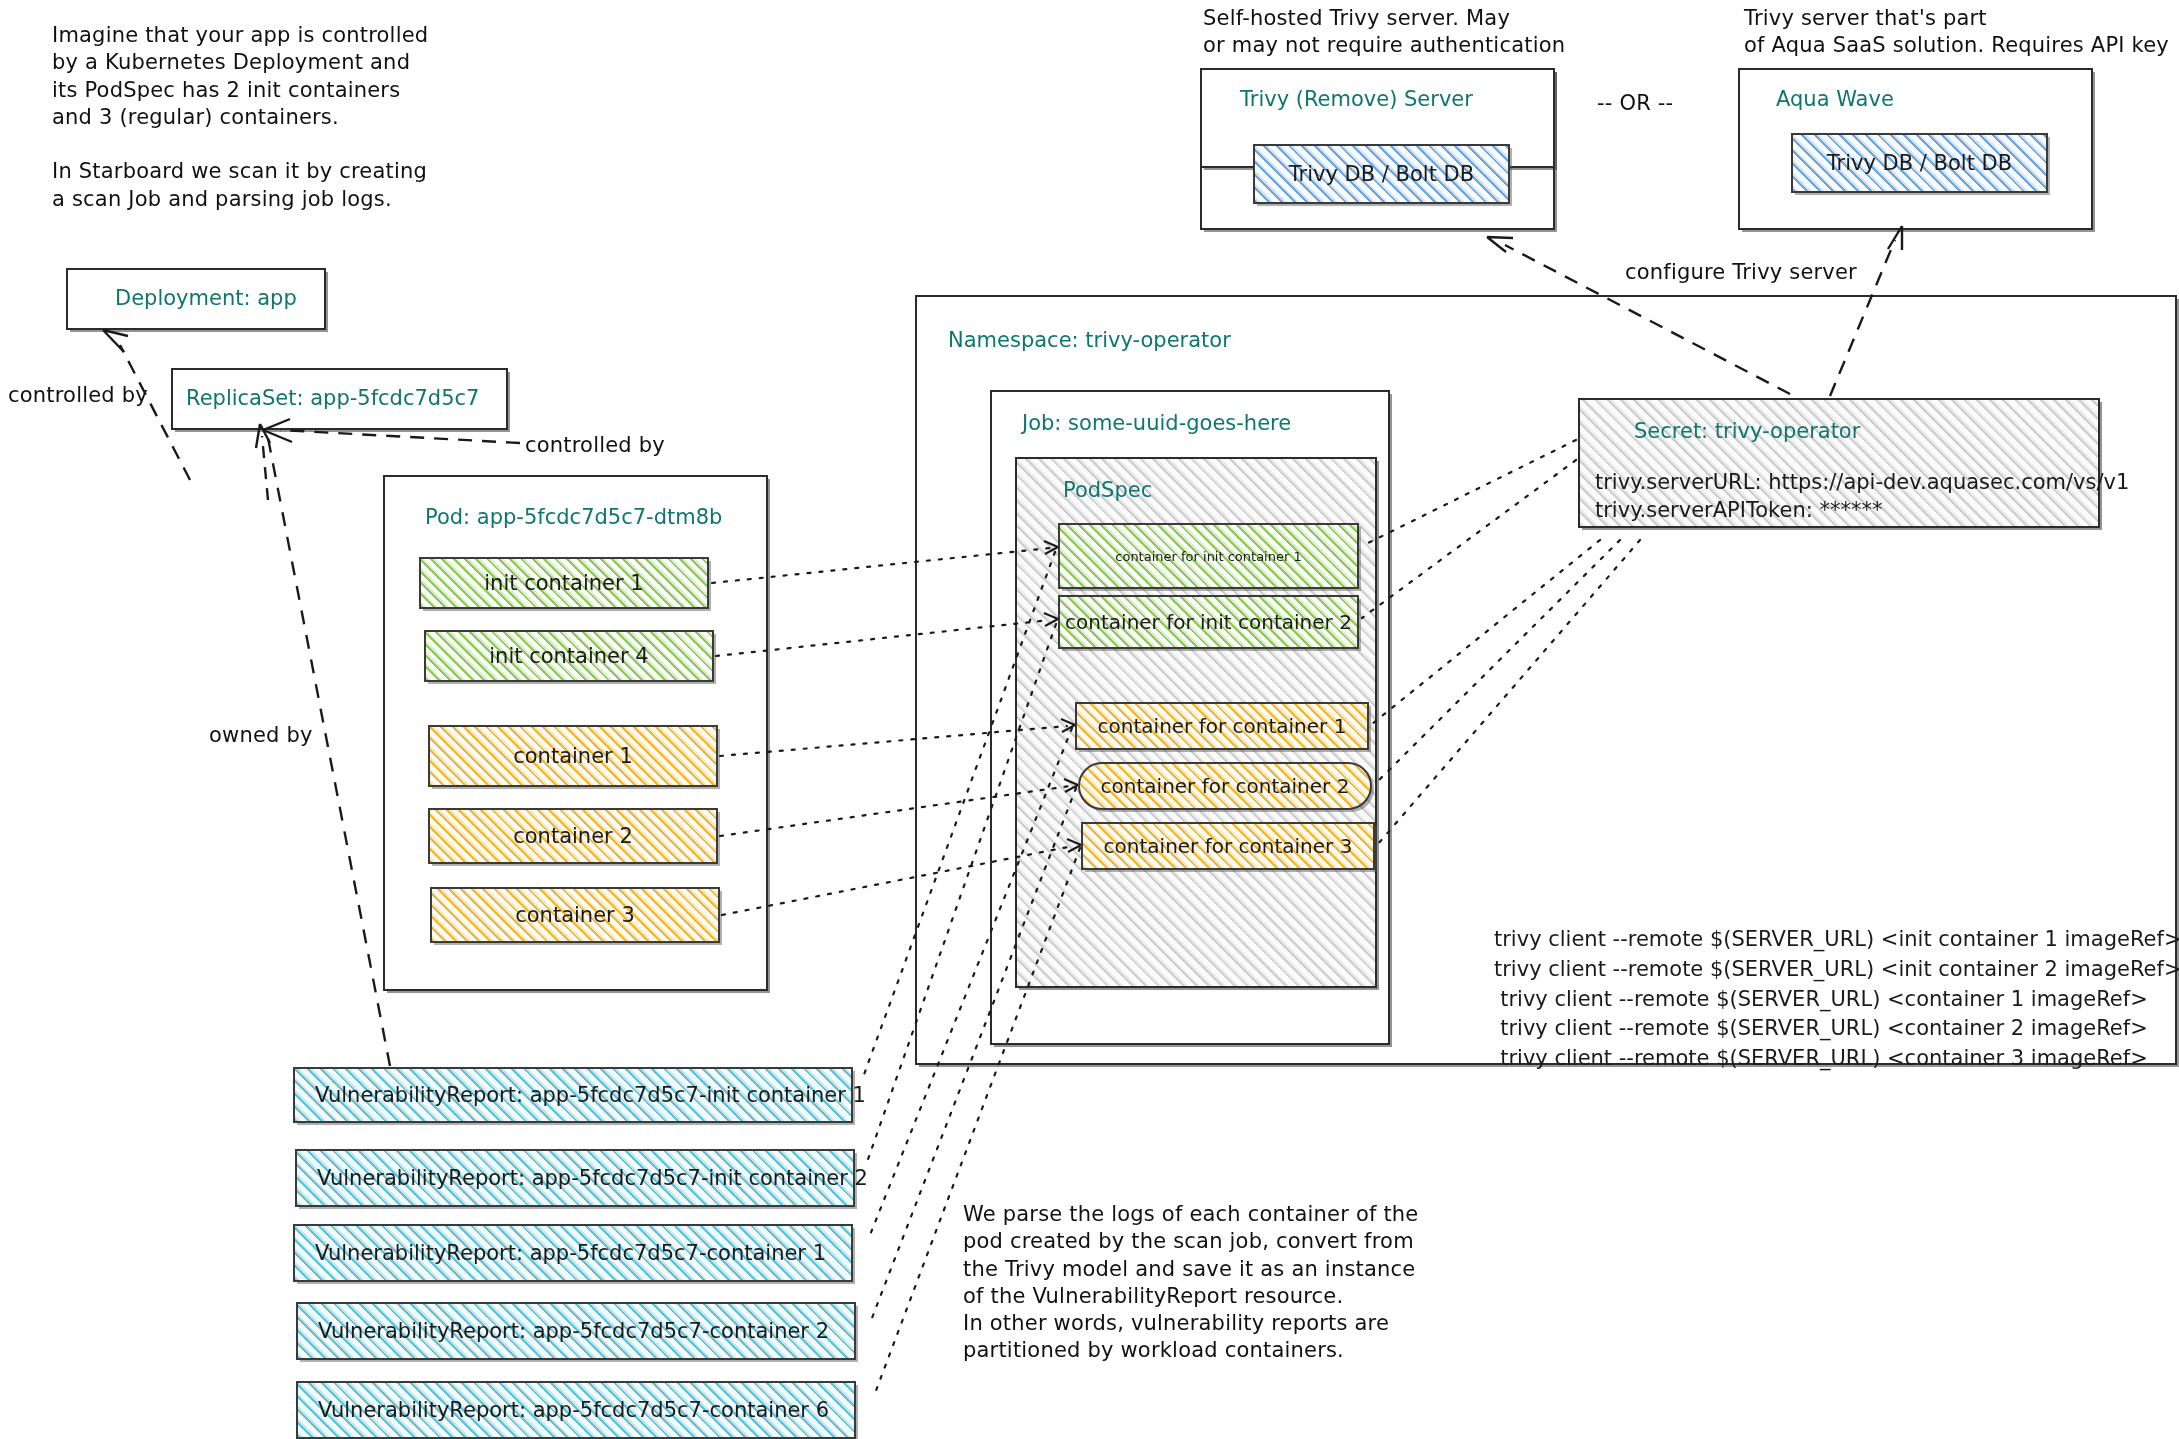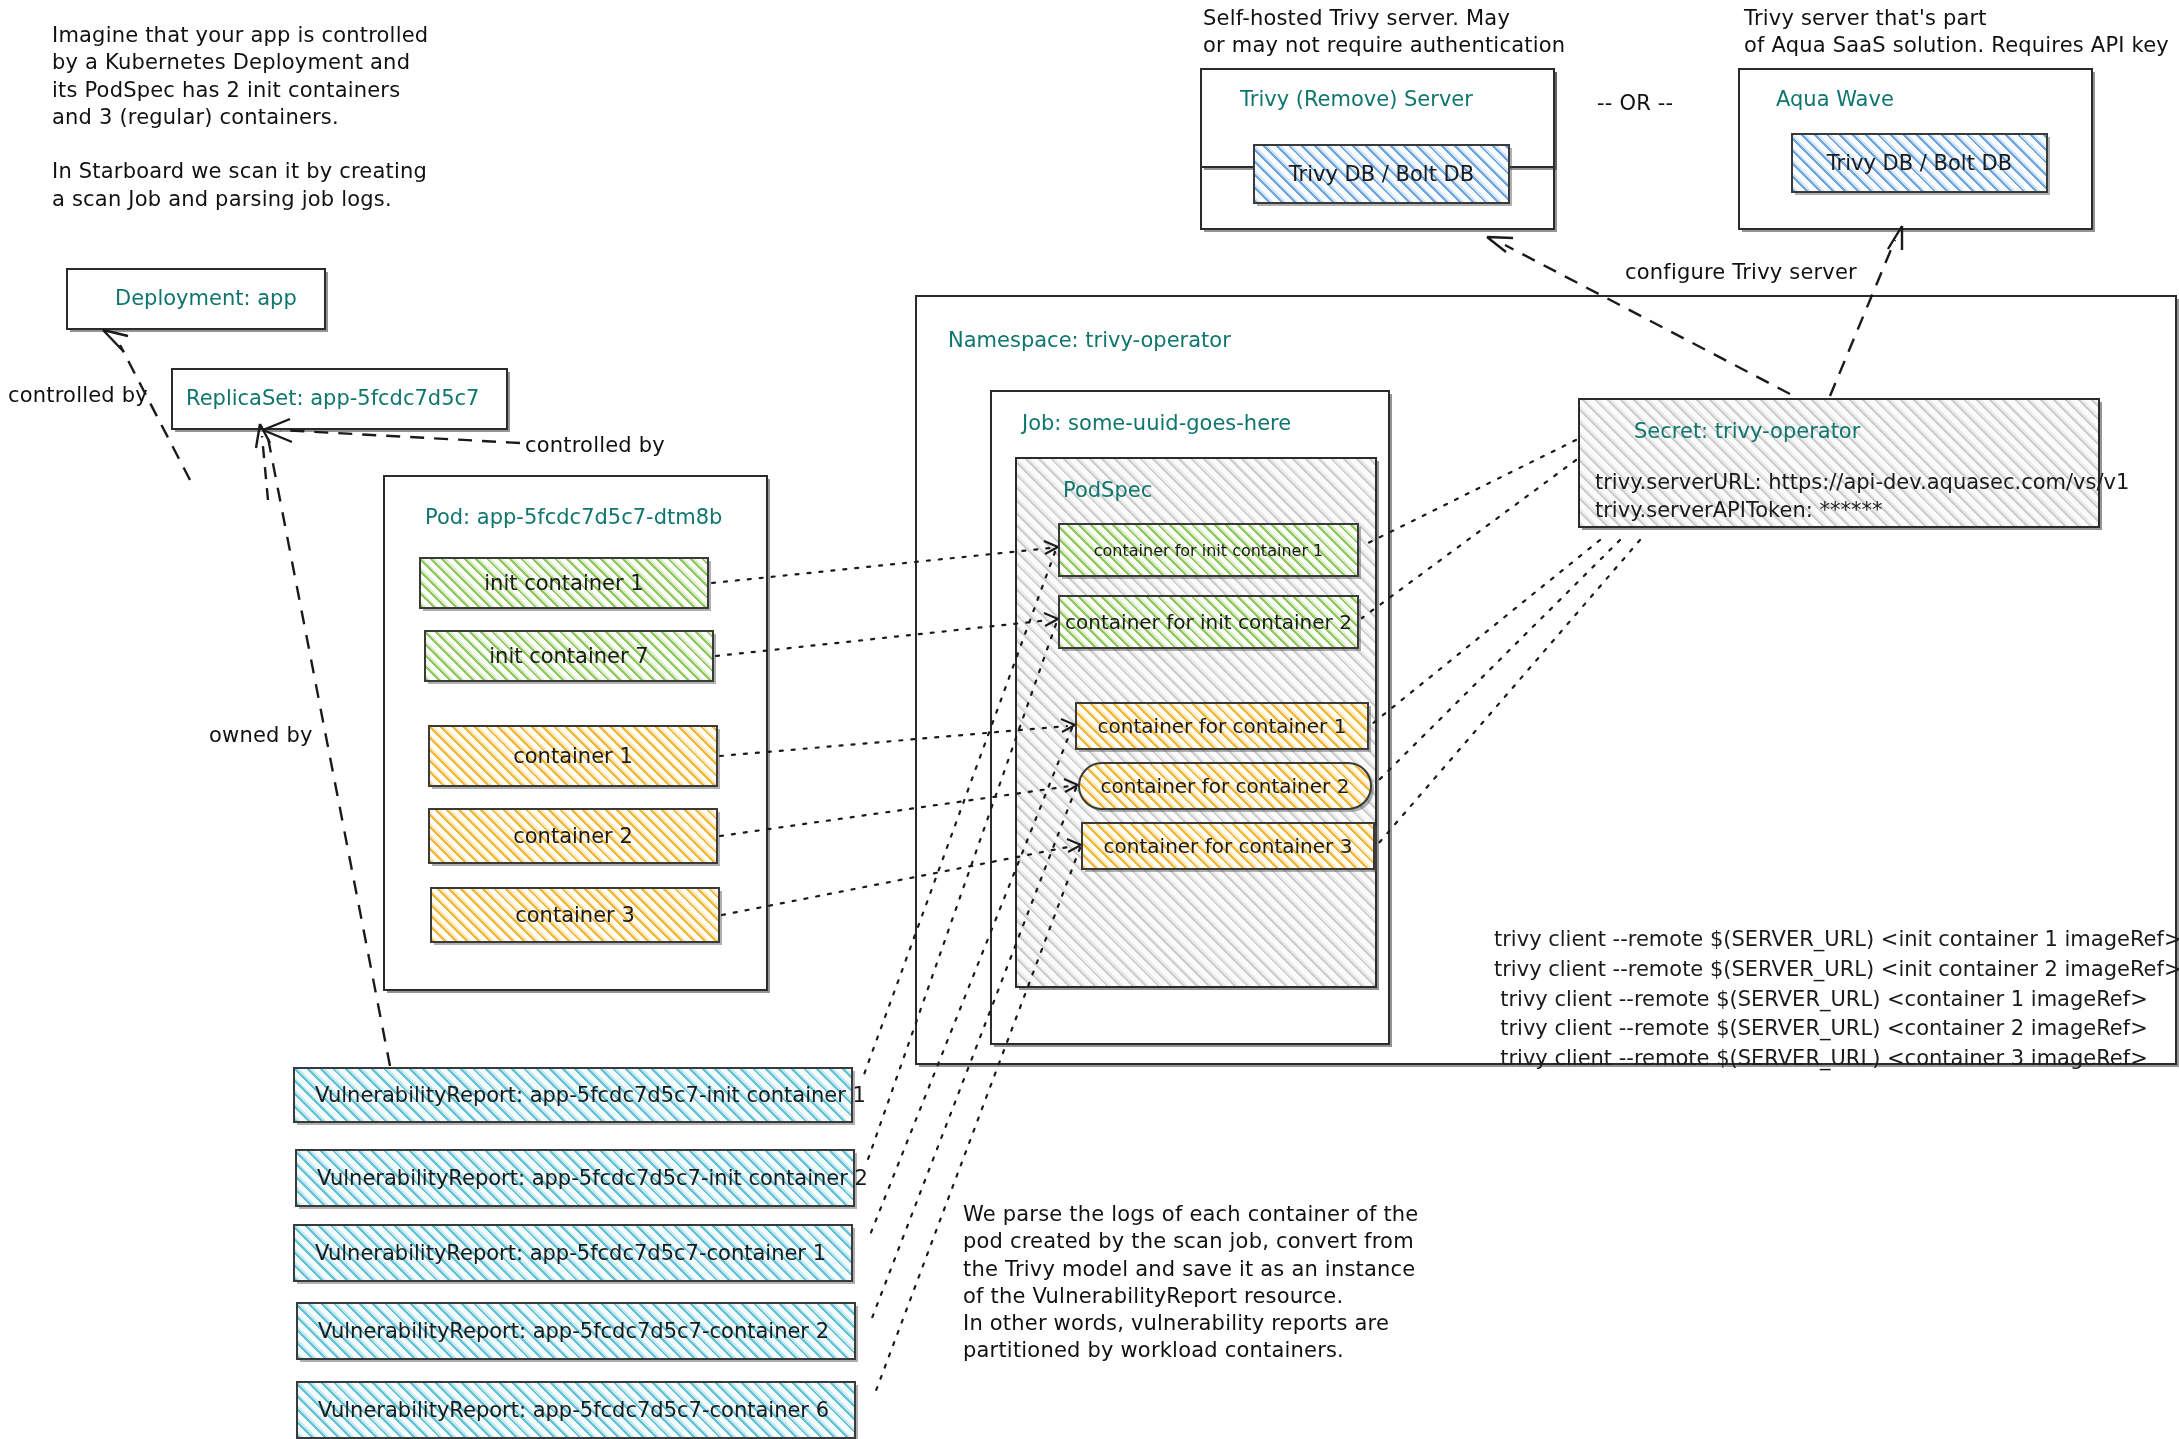--- a/index.html
+++ b/index.html
@@ -152,42 +152,42 @@
 <div class="box" style="left:171px;top:368px;width:337px;height:62px;"></div>
 <div class="box-title" style="left:186px;top:386px;">ReplicaSet: app-5fcdc7d5c7</div>
 
 <div class="box" style="left:383px;top:475px;width:385px;height:516px;"></div>
 <div class="box-title" style="left:425px;top:505px;">Pod: app-5fcdc7d5c7-dtm8b</div>
 
 <div class="cbar hatch-green" style="left:419px;top:557px;width:290px;height:52px;">
   <span>init container 1</span>
 </div>
 <div class="cbar hatch-green" style="left:424px;top:630px;width:290px;height:52px;">
-  <span>init container 7</span>
+  <span>init container 4</span>
 </div>
 <div class="cbar hatch-orange" style="left:428px;top:725px;width:290px;height:62px;">
   <span>container 1</span>
 </div>
 <div class="cbar hatch-orange" style="left:428px;top:808px;width:290px;height:56px;">
   <span>container 2</span>
 </div>
 <div class="cbar hatch-orange" style="left:430px;top:887px;width:290px;height:56px;">
   <span>container 3</span>
 </div>
 
 <div class="box" style="left:915px;top:295px;width:1262px;height:770px;"></div>
 <div class="box-title" style="left:948px;top:328px;">Namespace: trivy-operator</div>
 
 <div class="box" style="left:990px;top:390px;width:400px;height:655px;"></div>
 <div class="box-title" style="left:1022px;top:411px;">Job: some-uuid-goes-here</div>
 
 <div class="box hatch-gray" style="left:1015px;top:457px;width:362px;height:531px;"></div>
 <div class="box-title" style="left:1063px;top:478px;">PodSpec</div>
 
-<div class="cbar hatch-green" style="left:1058px;top:523px;width:301px;height:54px;font-size:16px;">
+<div class="cbar hatch-green" style="left:1058px;top:523px;width:301px;height:66px;font-size:13px;">
   <span>container for init container 1</span>
 </div>
 <div class="cbar hatch-green" style="left:1058px;top:595px;width:301px;height:54px;font-size:20px;">
   <span>container for init container 2</span>
 </div>
 <div class="cbar hatch-orange" style="left:1075px;top:702px;width:294px;height:48px;font-size:20px;">
   <span>container for container 1</span>
 </div>
 <div class="cbar hatch-orange" style="left:1078px;top:762px;width:294px;height:48px;font-size:20px;border-radius:24px;">
   <span>container for container 2</span>

